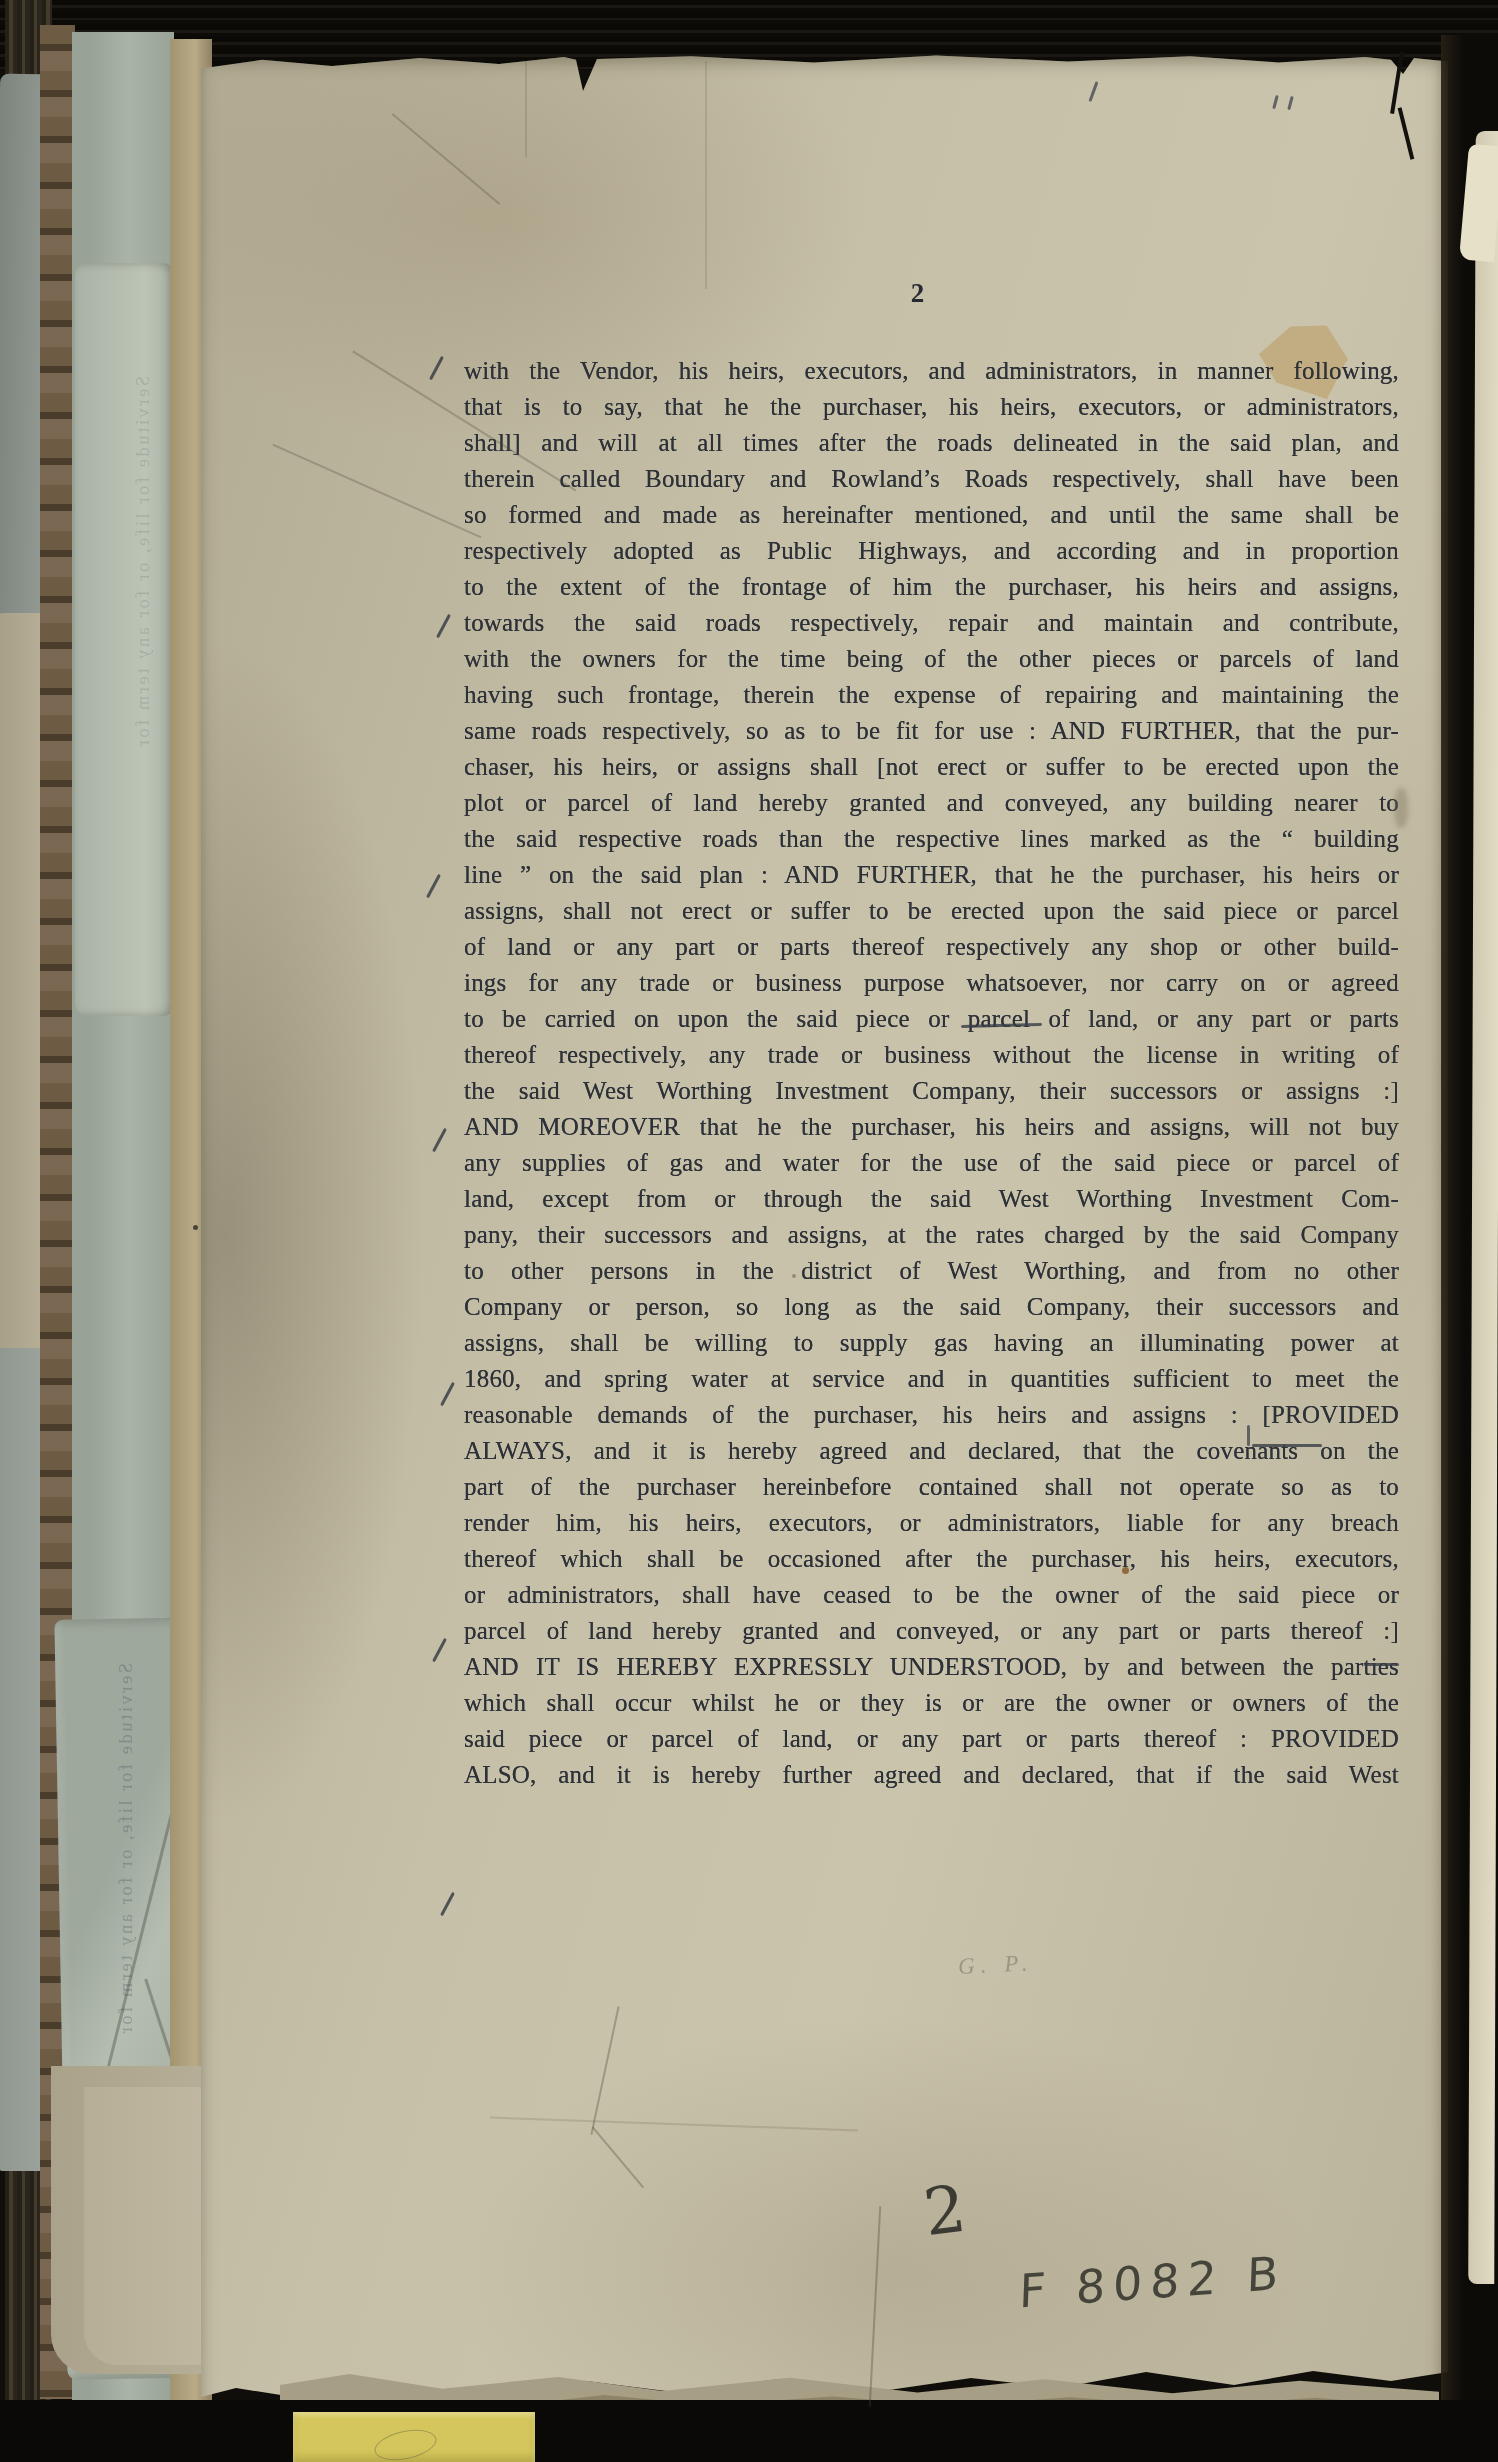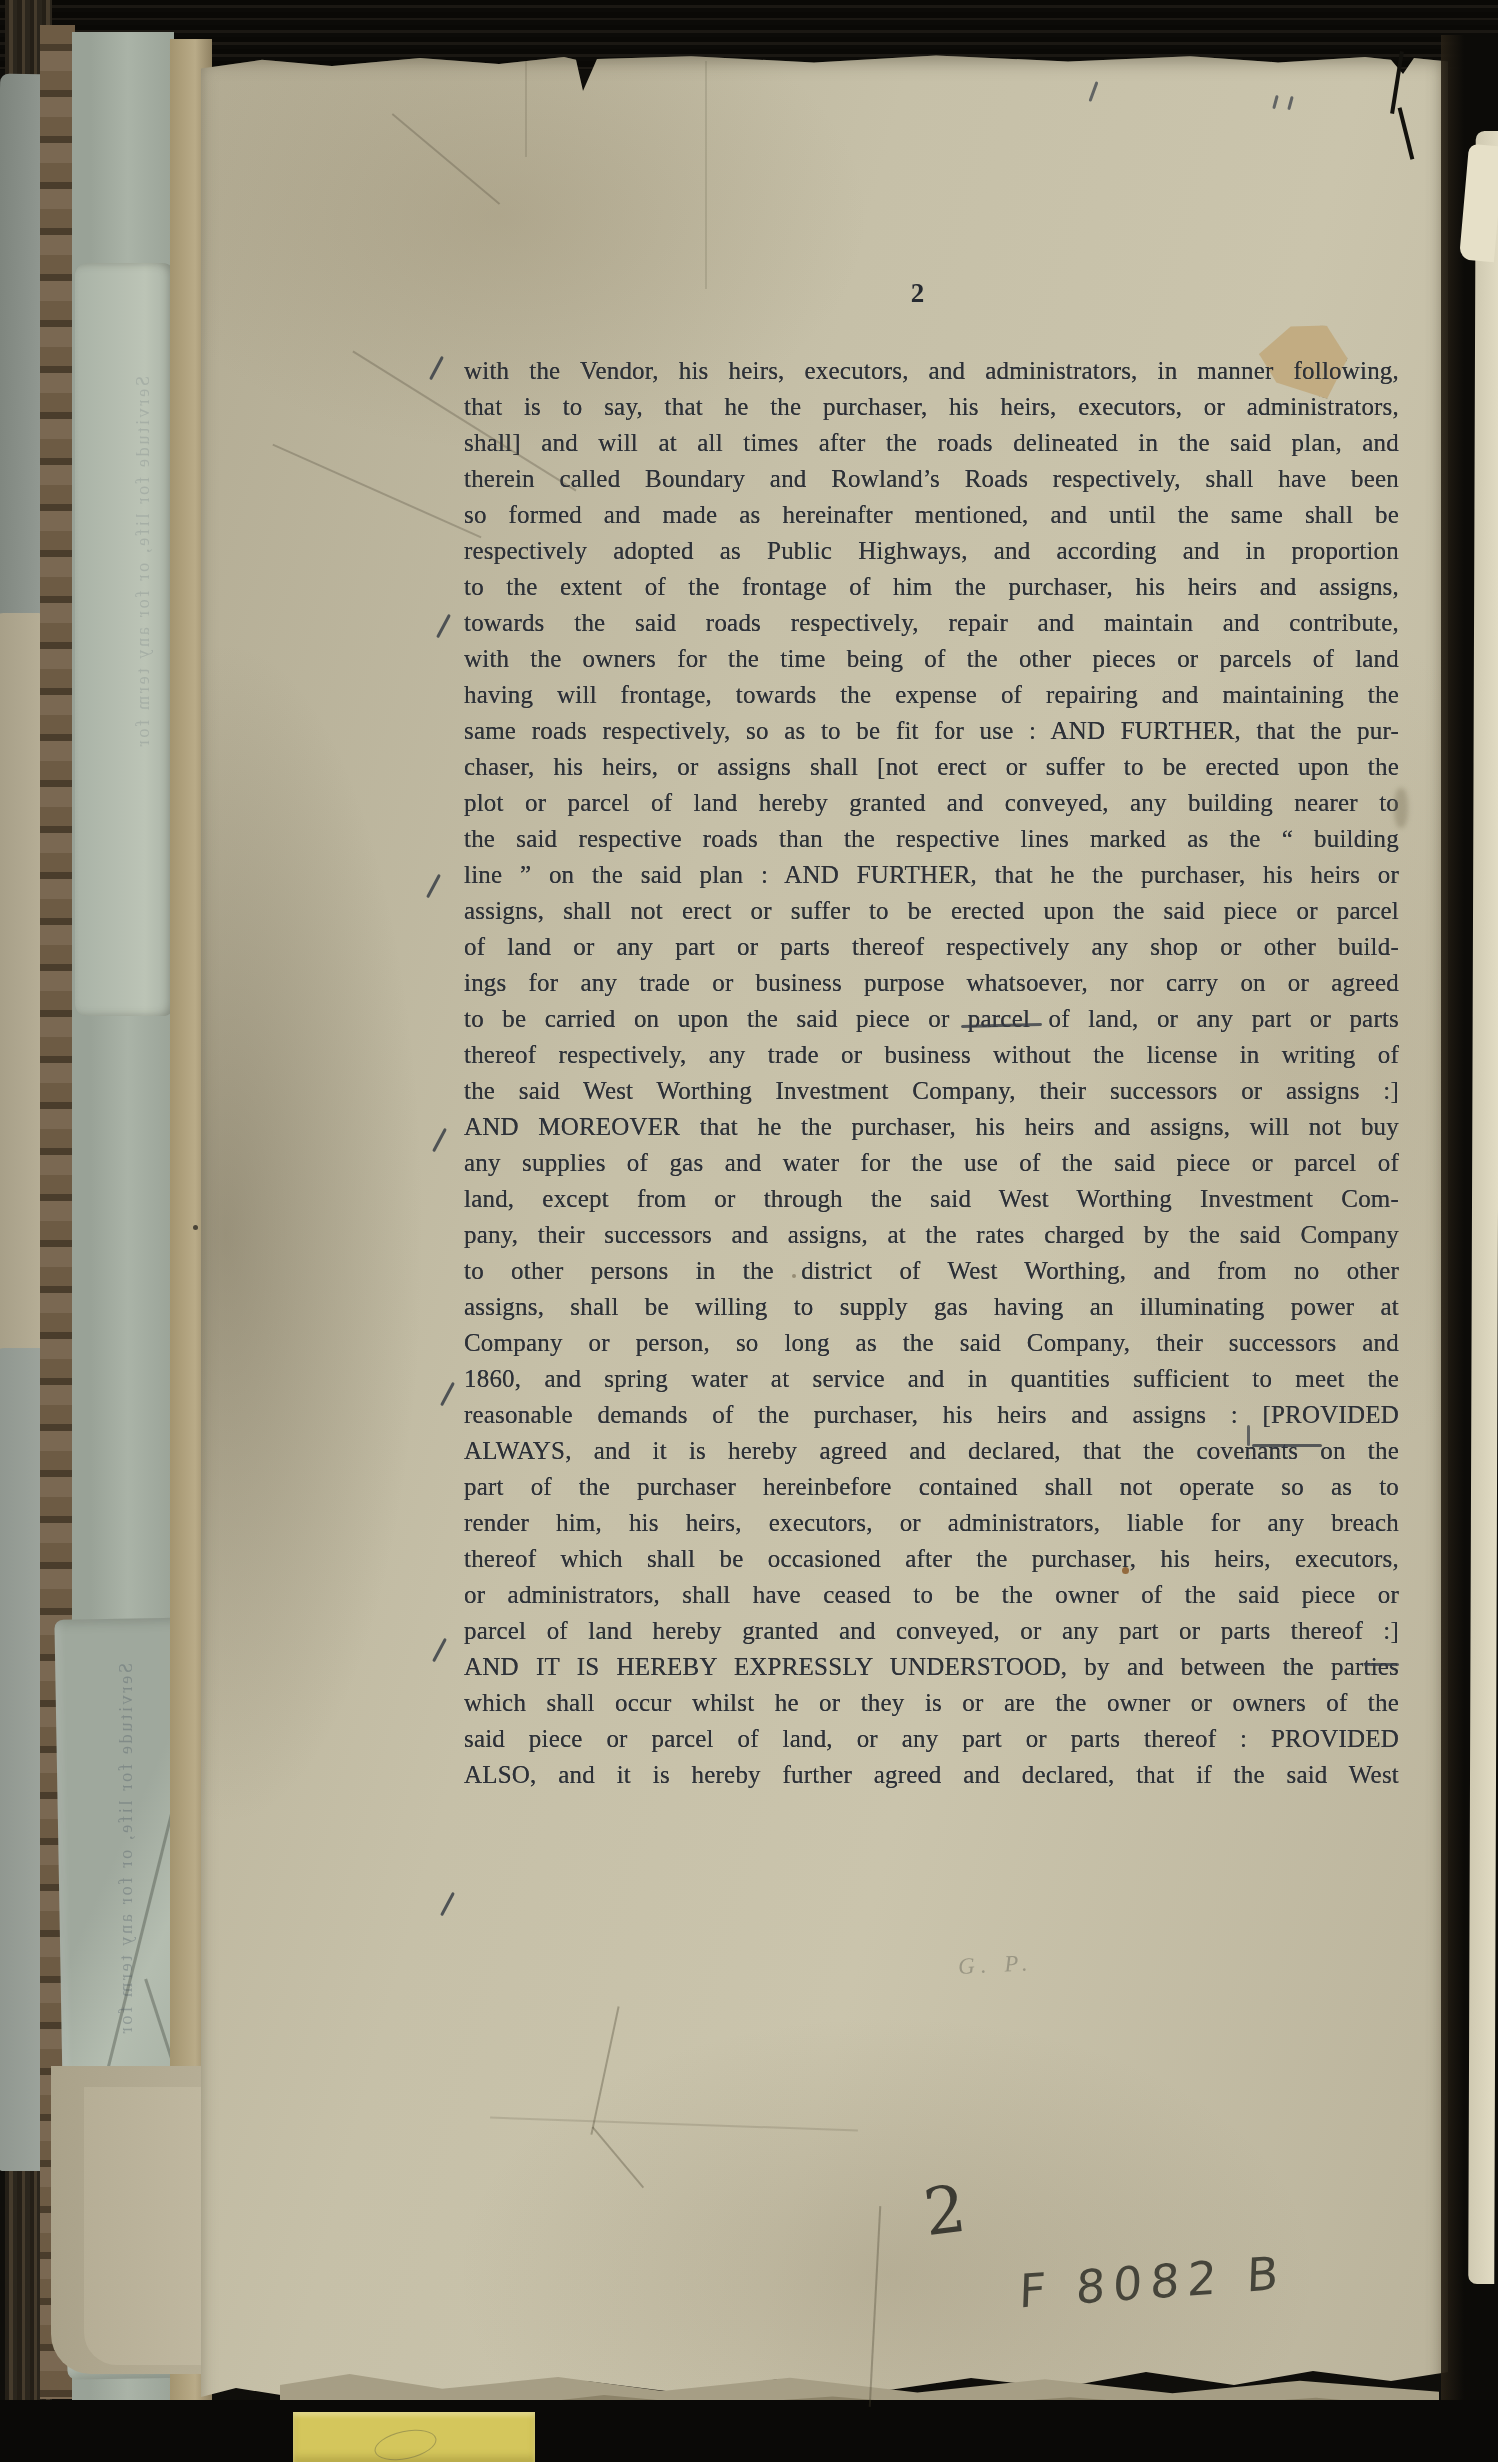--- a/index.html
+++ b/index.html
@@ -147,39 +147,39 @@
   <div id="text-block">
       <div class="line">with the Vendor, his heirs, executors, and administrators, in manner following,</div>
       <div class="line">that is to say, that he the purchaser, his heirs, executors, or administrators,</div>
       <div class="line">shall] and will at all times after the roads delineated in the said plan, and</div>
       <div class="line">therein called Boundary and Rowland’s Roads respectively, shall have been</div>
       <div class="line">so formed and made as hereinafter mentioned, and until the same shall be</div>
       <div class="line">respectively adopted as Public Highways, and according and in proportion</div>
       <div class="line">to the extent of the frontage of him the purchaser, his heirs and assigns,</div>
       <div class="line">towards the said roads respectively, repair and maintain and contribute,</div>
       <div class="line">with the owners for the time being of the other pieces or parcels of land</div>
-      <div class="line">having will frontage, towards the expense of repairing and maintaining the</div>
+      <div class="line">having such frontage, therein the expense of repairing and maintaining the</div>
       <div class="line">same roads respectively, so as to be fit for use : AND FURTHER, that the pur-</div>
       <div class="line">chaser, his heirs, or assigns shall [not erect or suffer to be erected upon the</div>
       <div class="line">plot or parcel of land hereby granted and conveyed, any building nearer to</div>
       <div class="line">the said respective roads than the respective lines marked as the “ building</div>
       <div class="line">line ” on the said plan : AND FURTHER, that he the purchaser, his heirs or</div>
       <div class="line">assigns, shall not erect or suffer to be erected upon the said piece or parcel</div>
       <div class="line">of land or any part or parts thereof respectively any shop or other build-</div>
       <div class="line">ings for any trade or business purpose whatsoever, nor carry on or agreed</div>
       <div class="line">to be carried on upon the said piece or parcel of land, or any part or parts</div>
       <div class="line">thereof respectively, any trade or business without the license in writing of</div>
       <div class="line">the said West Worthing Investment Company, their successors or assigns :]</div>
       <div class="line">AND MOREOVER that he the purchaser, his heirs and assigns, will not buy</div>
       <div class="line">any supplies of gas and water for the use of the said piece or parcel of</div>
       <div class="line">land, except from or through the said West Worthing Investment Com-</div>
       <div class="line">pany, their successors and assigns, at the rates charged by the said Company</div>
       <div class="line">to other persons in the district of West Worthing, and from no other</div>
+      <div class="line">Company or person, so long as the said Company, their successors and</div>
       <div class="line">assigns, shall be willing to supply gas having an illuminating power at</div>
-      <div class="line">Company or person, so long as the said Company, their successors and</div>
       <div class="line">1860, and spring water at service and in quantities sufficient to meet the</div>
       <div class="line">reasonable demands of the purchaser, his heirs and assigns : [PROVIDED</div>
       <div class="line">ALWAYS, and it is hereby agreed and declared, that the covenants on the</div>
       <div class="line">part of the purchaser hereinbefore contained shall not operate so as to</div>
       <div class="line">render him, his heirs, executors, or administrators, liable for any breach</div>
       <div class="line">thereof which shall be occasioned after the purchaser, his heirs, executors,</div>
       <div class="line">or administrators, shall have ceased to be the owner of the said piece or</div>
       <div class="line">parcel of land hereby granted and conveyed, or any part or parts thereof :]</div>
       <div class="line">AND IT IS HEREBY EXPRESSLY UNDERSTOOD, by and between the parties</div>
       <div class="line">which shall occur whilst he or they is or are the owner or owners of the</div>

